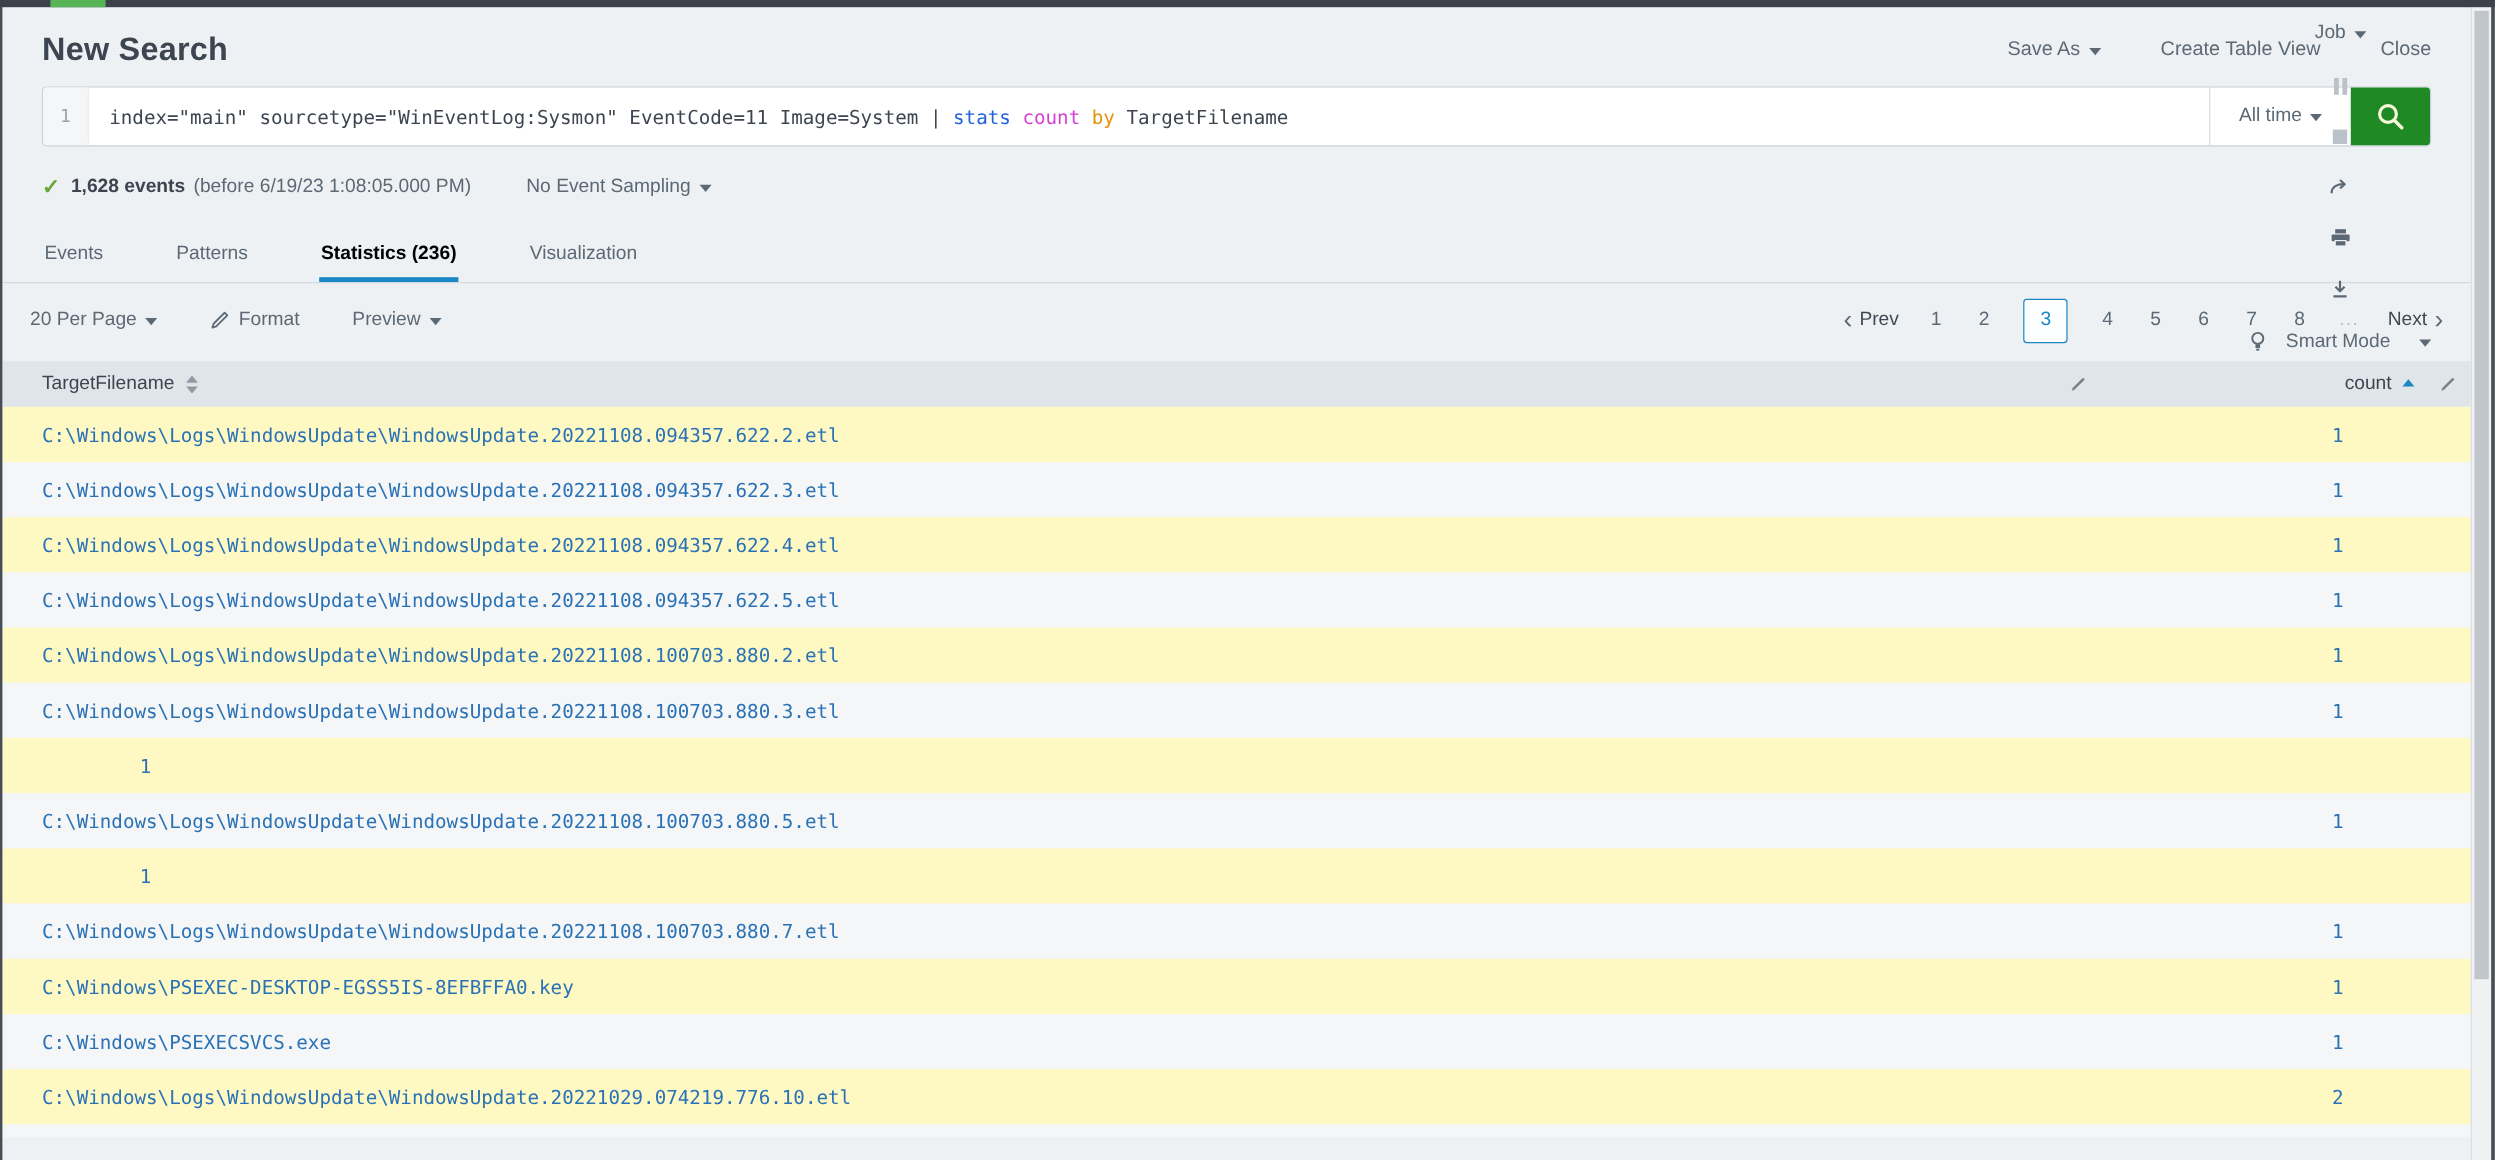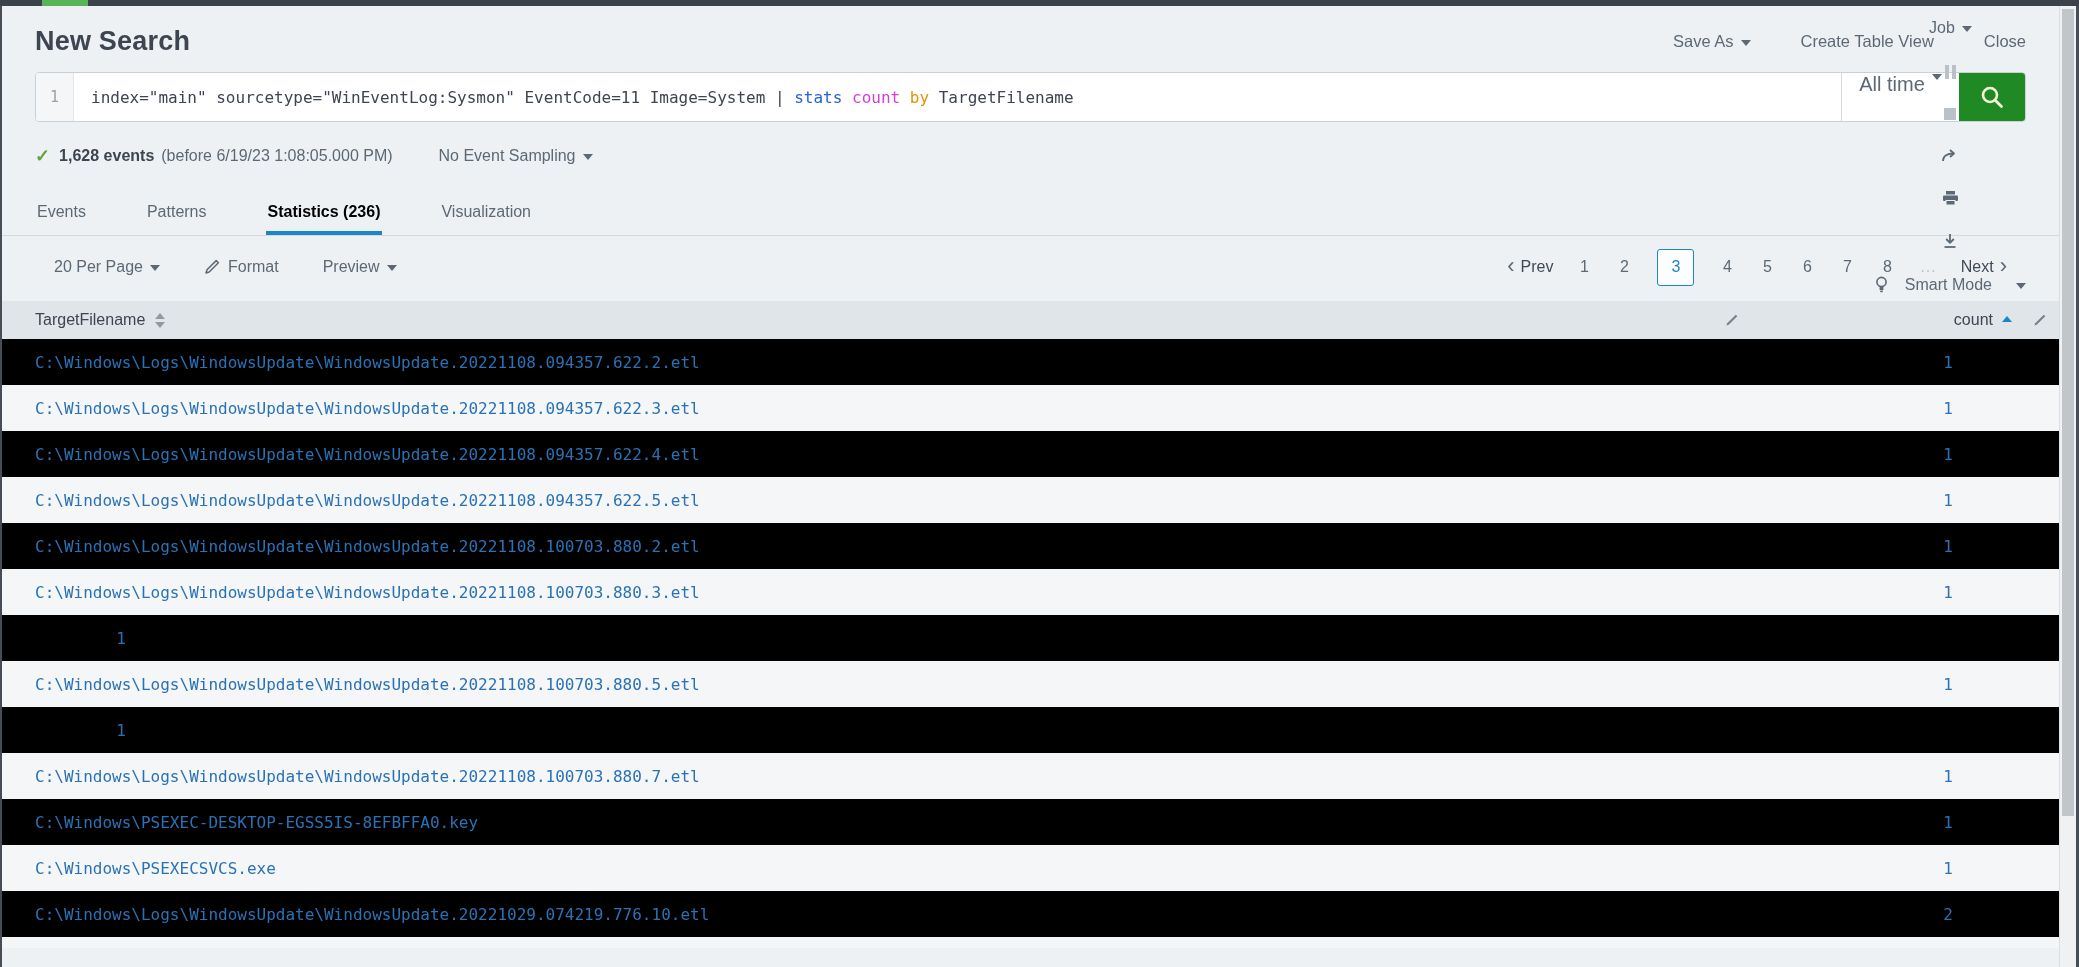--- a/index.html
+++ b/index.html
@@ -26,61 +26,61 @@
   .caret { display:inline-block; width:0; height:0; border-left:5px solid transparent; border-right:5px solid transparent; border-top:6px solid currentColor; margin-left:7px; position:relative; top:1px; }
 
   
   .search-row { display:flex; margin:15px 33px 0; height:50px; border:1px solid #c9d0d6; border-radius:4px; background:#fff; }
   .gutter { width:38px; background:#f5f6f7; border-right:1px solid #e3e6e9; display:flex; align-items:center; justify-content:center; color:#9aa3ab; font-family:"DejaVu Sans Mono", monospace; font-size:15px; border-radius:3px 0 0 3px; }
   .query { flex:1; display:flex; align-items:center; padding-left:17px; font-family:"DejaVu Sans Mono", monospace; font-size:16px; color:#3d4551; white-space:pre; overflow:hidden; }
   .query .plain { color:#3d4551; }
   .query .command { color:#2662d9; }
   .query .function { color:#d340d3; }
   .query .keyword { color:#e8910c; }
-  .timerange { width:118px; border-left:1px solid #d4d9dd; display:flex; justify-content:center; color:#5c6975; font-size:20px; cursor:pointer; }
+  .timerange { width:118px; border-left:1px solid #d4d9dd; display:flex; align-items:center; justify-content:center; color:#5c6975; font-size:16px; cursor:pointer; }
   .search-btn { width:66px; background:#1f8a23; border:none; border-radius:0 3px 3px 0; display:flex; align-items:center; justify-content:center; cursor:pointer; }
 
   
   .info-row { display:flex; align-items:center; margin:17px 33px 0; color:#5c6975; font-size:16px; height:34px; }
   .check { color:#67a53a; font-size:18px; font-weight:bold; margin-right:9px; }
   .result-count { font-weight:bold; color:#3d4551; margin-right:7px; }
   .sampling { margin-left:46px; display:flex; align-items:center; cursor:pointer; }
   .job-controls { margin-left:auto; display:flex; align-items:center; gap:27px;flex-direction:column; }
   .job-label { display:flex; align-items:center; cursor:pointer; }
   .icon-btn { display:flex; align-items:center; justify-content:center; cursor:pointer; }
   .smart-mode { display:flex; align-items:center; gap:17px; cursor:pointer; }
 
   
   .tabs-row { margin-top:21px; padding:0 33px; border-bottom:1px solid #d2d8dc; display:flex; gap:57px; }
   .tab { padding:9px 2px 10px; font-size:16px; color:#5c6975; border-bottom:4px solid transparent; cursor:pointer; }
   .tab.active { color:#000000; font-weight:bold; border-bottom-color:#1b87c4; }
 
   
-  .controls-row { display:flex; align-items:center; margin:9px 52px 0; color:#5c6975; font-size:16px; height:44px; }
+  .controls-row { display:flex; align-items:center; margin:9px 23px 0; color:#5c6975; font-size:16px; height:44px; }
   .left-controls { display:flex; align-items:center; gap:44px; }
   .left-controls > div { display:flex; align-items:center; cursor:pointer; }
   .pagination { margin-left:auto; display:flex; align-items:center; gap:24px; color:#5c6975; }
   .pg-nav { display:flex; align-items:center; gap:6px; color:#3f4954; cursor:pointer; }
   .chev { font-size:22px; line-height:1; position:relative; top:-1px; color:#5c6975; }
   .page-num { cursor:pointer; min-width:14px; text-align:center; }
   .page-num.current { border:1px solid #1b87c4; color:#1b87c4; width:37px; height:37px; display:flex; align-items:center; justify-content:center; border-radius:3px; background:#fdfeff; }
   .page-num.ellipsis { color:#b8c0c7; cursor:default; letter-spacing:1px; }
 
   
   .table { margin-top:12px; }
   .t-head { display:flex; height:38px; background:#e0e5e9; align-items:center; color:#3d4551; font-size:16px; }
   .th-target { flex:1; display:flex; align-items:center; padding-left:33px; cursor:pointer; }
   .sort-stack { display:inline-flex; flex-direction:column; gap:3px; margin-left:10px; }
   .tri-up { width:0; height:0; border-left:5px solid transparent; border-right:5px solid transparent; border-bottom:6px solid #8f9aa4; }
   .tri-down { width:0; height:0; border-left:5px solid transparent; border-right:5px solid transparent; border-top:6px solid #8f9aa4; }
   .tri-up.sorted { border-bottom-color:#1b87c4; margin-left:9px; position:relative; top:-1px; }
   .th-pencil-left { margin-left:auto; margin-right:90px; }
   .th-count { width:230px; display:flex; align-items:center; justify-content:flex-end; padding-right:12px; gap:20px; cursor:pointer; }
   .th-count-label { display:flex; align-items:center; font-weight:normal; }
-  .t-row { display:flex; height:46px; align-items:center; background:#000000; }
+  .t-row { display:flex; height:46px; align-items:center; background:#fef9c3; }
   .t-row:nth-of-type(even) { background:#f4f6f7; }
   .cell-path { flex:1; padding-left:33px; font-family:"DejaVu Sans Mono", monospace; font-size:16px; color:#2a72b5; cursor:pointer; white-space:pre; }
   .cell-count { width:230px; text-align:right; padding-right:106px; font-family:"DejaVu Sans Mono", monospace; font-size:16px; color:#2a72b5; cursor:pointer; }
   .partial-row { height:11px; background:#f4f6f7; }
 
   svg { display:block; }
 </style>
 </head>
 <body>
 

